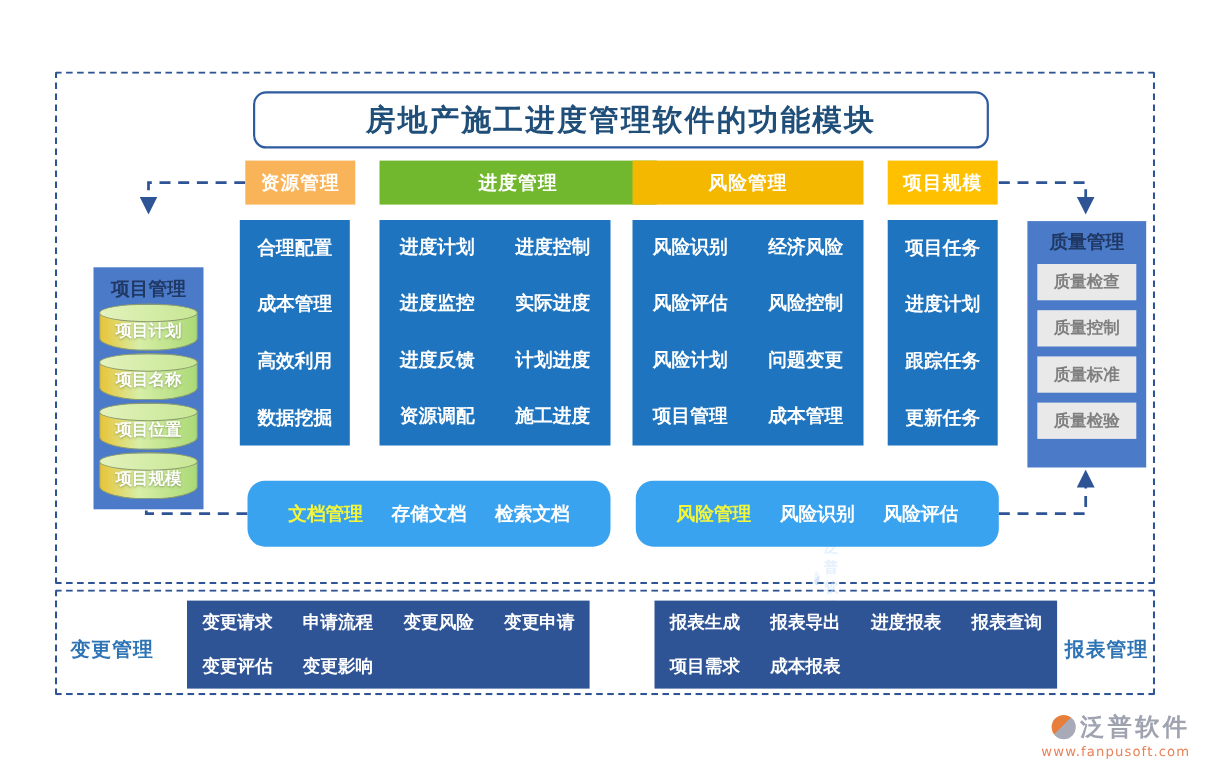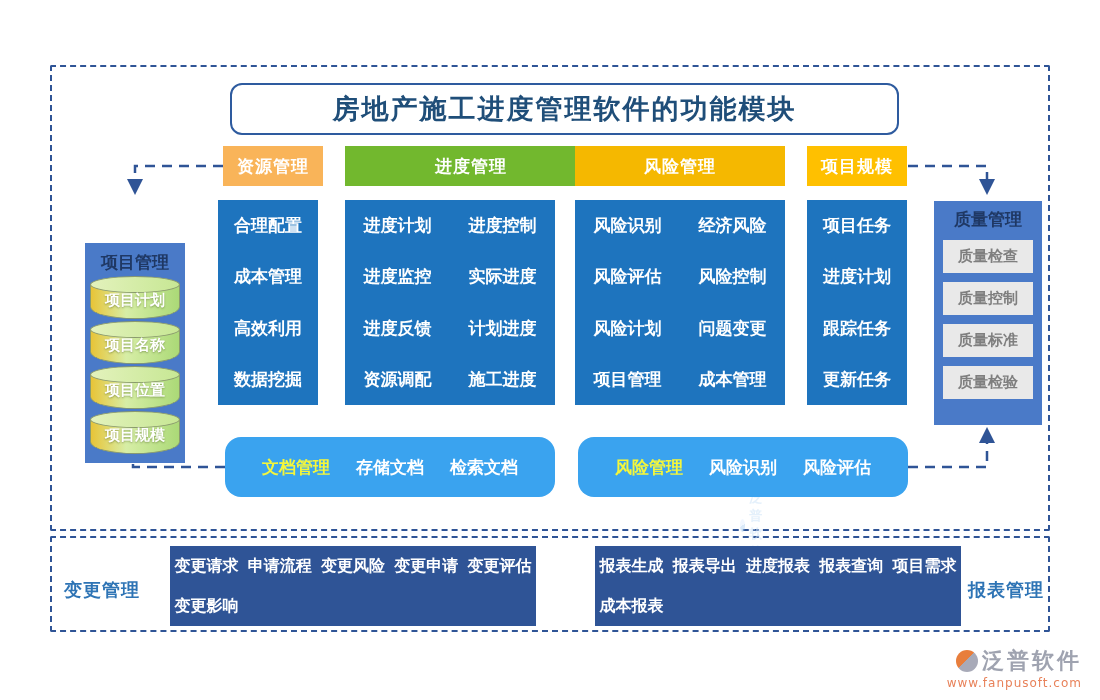--- a/index.html
+++ b/index.html
@@ -58,21 +58,21 @@
     display:flex;align-items:center;justify-content:center;gap:26px;color:#fff;font-weight:bold;font-size:17px;}
   .bar-doc{left:225px;width:330px;}
   .bar-riskrow{left:578px;width:330px;}
   .bar .bar-label{color:#F4F63B;}
 
   
   .side-label{position:absolute;color:#2E74B5;font-weight:bold;font-size:18px;letter-spacing:1px;}
   .lbl-change{left:64px;top:578px;}
   .lbl-report{left:968px;top:578px;}
   .navy-box{position:absolute;top:546px;width:366px;height:80px;background:#2F5496;
-    display:grid;grid-template-columns:1fr 1fr 1fr 1fr 1fr;align-content:space-around;justify-items:center;
+    display:grid;grid-template-columns:1fr 1fr 1fr 1fr;align-content:space-around;justify-items:center;
     color:#fff;font-weight:bold;font-size:16px;}
   .navy-change{left:170px;}
   .navy-report{left:595px;}
 
   
   .arrows{position:absolute;left:0;top:0;width:1100px;height:700px;pointer-events:none;}
 
   
   .watermark{position:absolute;left:395px;top:289px;display:flex;align-items:center;gap:4px;
     color:rgba(205,228,248,0.55);font-size:13px;font-weight:bold;pointer-events:none;}

